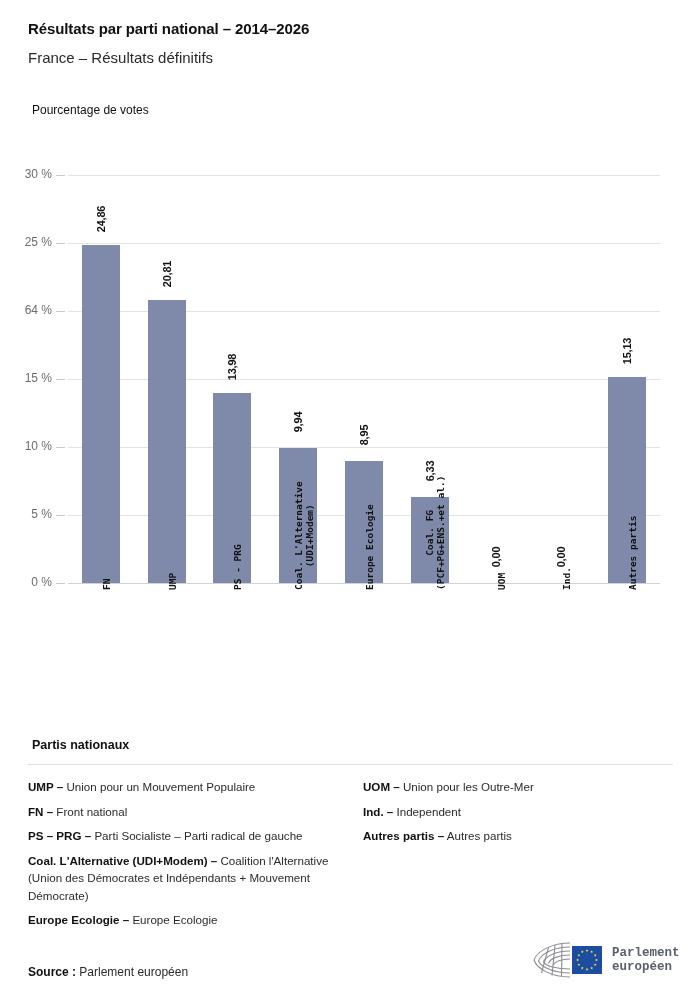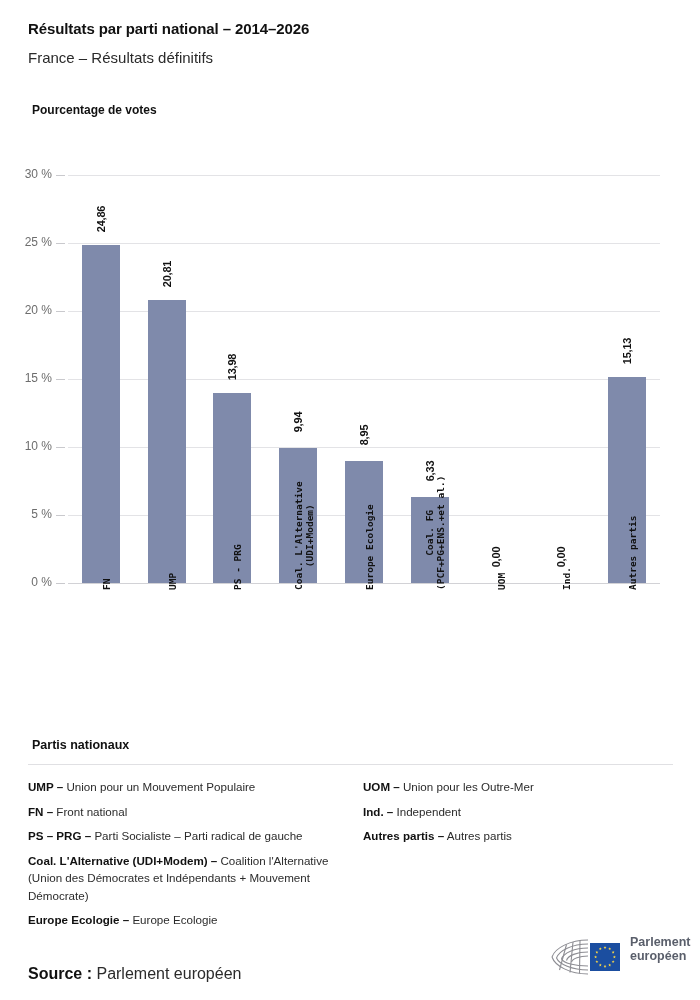--- a/index.html
+++ b/index.html
@@ -18,21 +18,21 @@
     position: absolute; left: 28px; top: 20px;
     font-size: 15px; font-weight: bold; letter-spacing: -0.1px;
     color: #111111;
   }
   .subtitle {
     position: absolute; left: 28px; top: 49px;
     font-size: 15px; font-weight: normal; color: #2a2a2a;
   }
   .axis-heading {
     position: absolute; left: 32px; top: 103px;
-    font-size: 12px; font-weight: bold; color: #111111;
+    font-size: 12px; font-weight: normal; color: #111111;
   }
 
   
   .chart { position: absolute; left: 0; top: 0; width: 700px; height: 730px; }
   .plot {
     position: absolute;
     left: 68px; top: 175px;
     width: 592px; height: 408px;
   }
   .gridline {
@@ -122,28 +122,28 @@
     font-size: 11.6px;
     line-height: 17.5px;
     color: #2b2b2b;
     margin-bottom: 7px;
   }
   .legend-item b { font-weight: bold; color: #111111; }
 
   
   .source {
     position: absolute; left: 28px; top: 965px;
-    font-size: 16px; color: #2b2b2b;
+    font-size: 12px; color: #2b2b2b;
   }
   .source b { font-weight: bold; color: #111; }
 
   .ep-logo {
-    position: absolute; left: 546px; top: 935px;
+    position: absolute; left: 528px; top: 935px;
     width: 148px; height: 50px;
-    display: flex; align-items: flex-start;
+    display: flex; align-items: center; font-family: Liberation Mono, monospace;
   }
   .ep-mark { width: 78px; height: 44px; flex: none; }
   .ep-text {
     margin-left: 6px;
     font-size: 12.5px;
     line-height: 14px;
     font-weight: bold;
     color: #5a5f6b;
   }
 </style>
@@ -168,21 +168,21 @@
       </div>
     <div id="tick-layer">
         <div class="tick-label" style="top: 583px;">0 %</div>
         <div class="tick-mark" style="top: 583px;"></div>
         <div class="tick-label" style="top: 515px;">5 %</div>
         <div class="tick-mark" style="top: 515px;"></div>
         <div class="tick-label" style="top: 447px;">10 %</div>
         <div class="tick-mark" style="top: 447px;"></div>
         <div class="tick-label" style="top: 379px;">15 %</div>
         <div class="tick-mark" style="top: 379px;"></div>
-        <div class="tick-label" style="top: 311px;">20 %</div>
+        <div class="tick-label" style="top: 311px;">64 %</div>
         <div class="tick-mark" style="top: 311px;"></div>
         <div class="tick-label" style="top: 243px;">25 %</div>
         <div class="tick-mark" style="top: 243px;"></div>
         <div class="tick-label" style="top: 175px;">30 %</div>
         <div class="tick-mark" style="top: 175px;"></div>
       </div>
     <div class="bars" id="bars-layer">
         <div class="bar-slot" style="left: 0px; width: 65.7778px;">
           <div class="bar" style="height: 338.096px; background: rgb(127, 138, 171);"></div>
           <div class="bar-value" style="bottom: 358.096px;">24,86</div>

